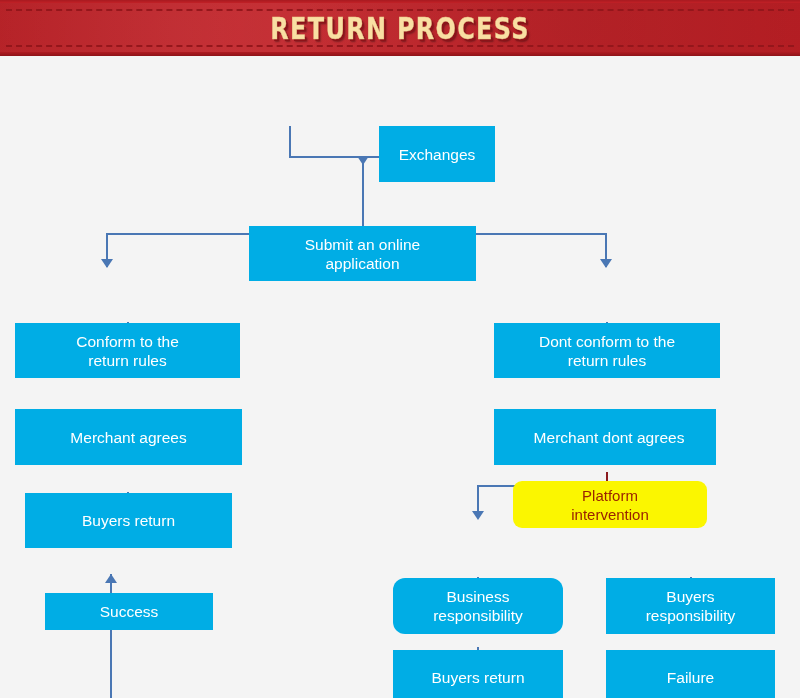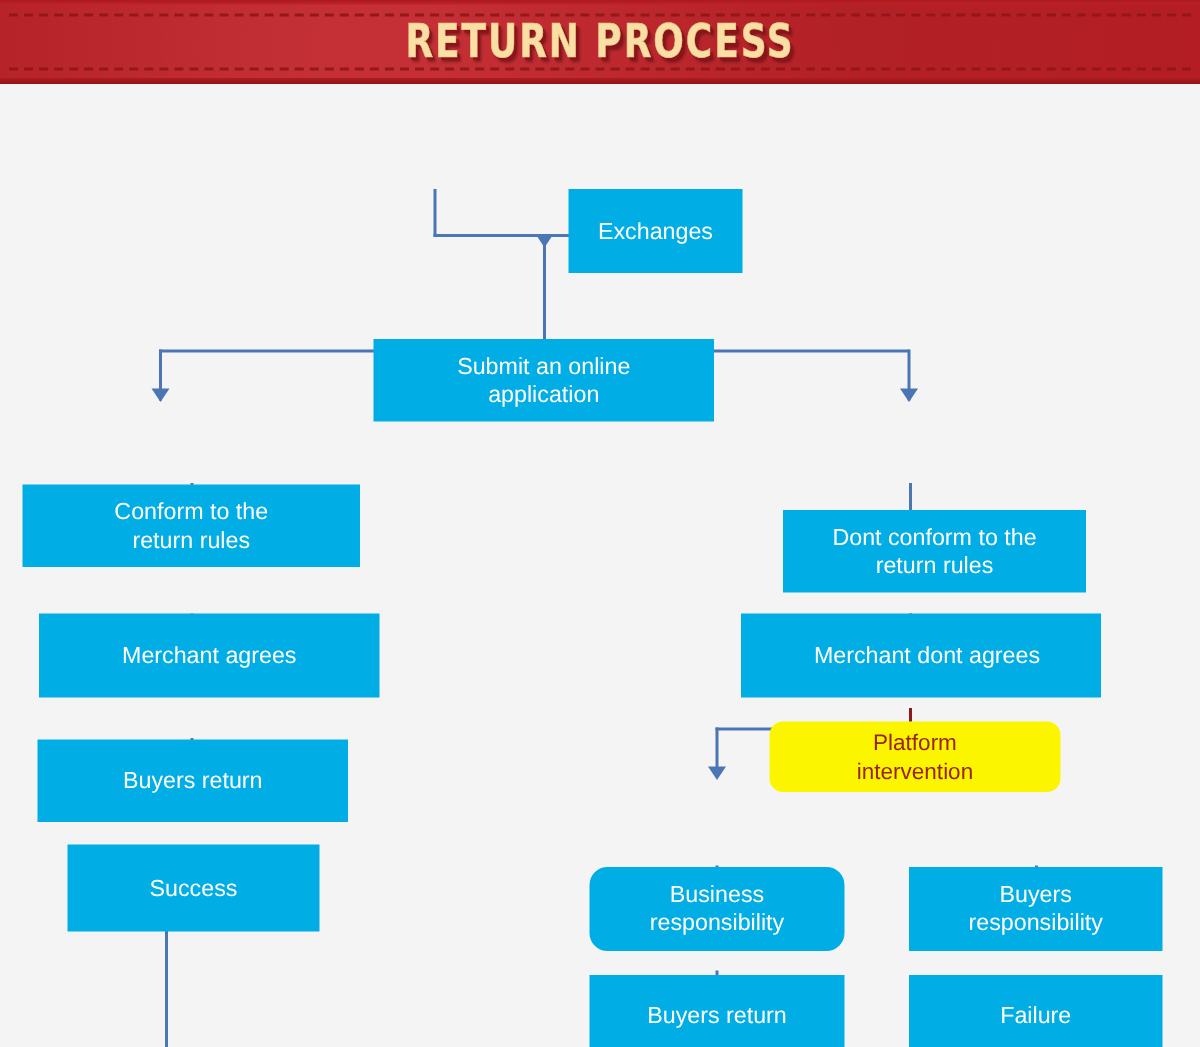--- a/index.html
+++ b/index.html
@@ -148,33 +148,33 @@
 
 
     <div class="node" style="left:379px;top:70px;width:116px;height:56px;">Exchanges</div>
 
     <div class="node" style="left:249px;top:170px;width:227px;height:55px;">Submit an online
 application</div>
 
     <div class="node" style="left:15px;top:267px;width:225px;height:55px;">Conform to the
 return rules</div>
 
-    <div class="node" style="left:494px;top:284px;width:202px;height:55px;margin-left:28px;">Dont conform to the
+    <div class="node" style="left:494px;top:267px;width:226px;height:55px;">Dont conform to the
 return rules</div>
 
-    <div class="node" style="left:15px;top:353px;width:227px;height:56px;margin-left:11px;">Merchant agrees</div>
+    <div class="node" style="left:15px;top:353px;width:227px;height:56px;">Merchant agrees</div>
 
-    <div class="node" style="left:494px;top:353px;width:240px;height:56px;padding-left:12px;">Merchant dont agrees</div>
+    <div class="node" style="left:494px;top:353px;width:222px;height:56px;padding-left:12px;">Merchant dont agrees</div>
 
     <div class="node" style="left:25px;top:437px;width:207px;height:55px;">Buyers return</div>
 
     <div class="node yellow" style="left:513px;top:425px;width:194px;height:47px;">Platform
 intervention</div>
 
-    <div class="node" style="left:45px;top:507px;width:168px;height:58px;">Success</div>
+    <div class="node" style="left:45px;top:537px;width:168px;height:37px;">Success</div>
 
     <div class="node" style="left:393px;top:522px;width:170px;height:56px;border-radius:12px;">Business
 responsibility</div>
 
     <div class="node" style="left:606px;top:522px;width:169px;height:56px;">Buyers
 responsibility</div>
 
     <div class="node" style="left:393px;top:594px;width:170px;height:54px;">Buyers return</div>
 
     <div class="node" style="left:606px;top:594px;width:169px;height:54px;">Failure</div>

